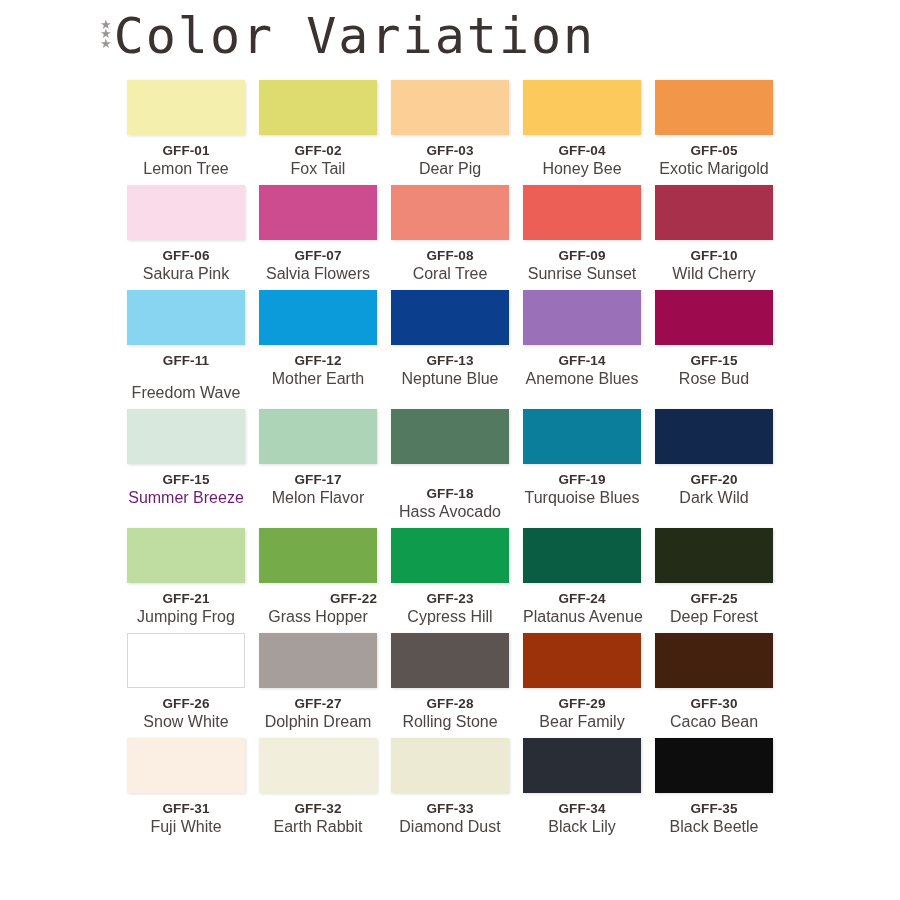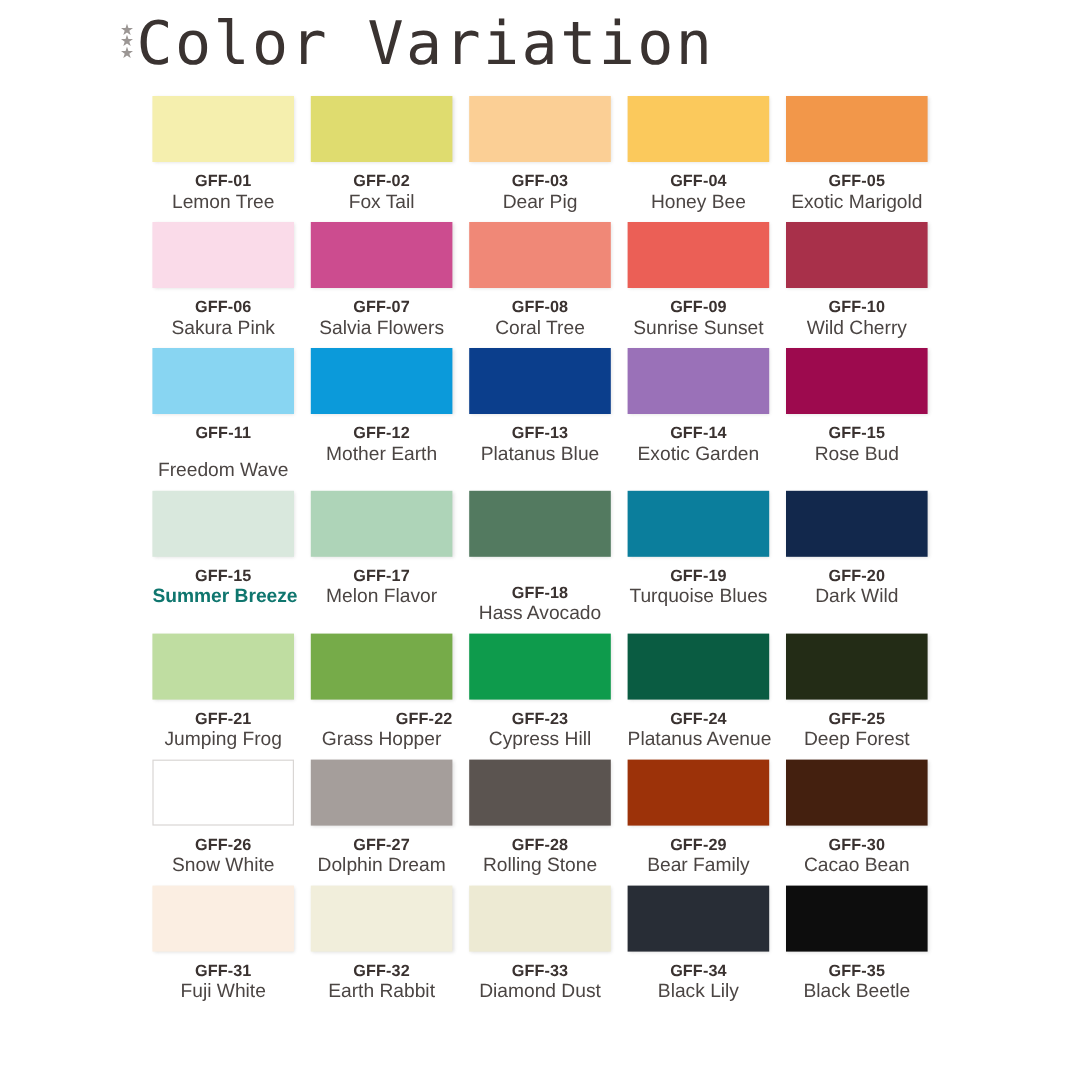--- a/index.html
+++ b/index.html
@@ -169,36 +169,36 @@
         <div class="swatch-name" style="color: rgb(75, 69, 67); margin-top: 16px;">Freedom Wave</div>
       </div>
       <div class="swatch-cell">
         <div class="swatch-chip" style="background: rgb(11, 154, 218);"></div>
         <div class="swatch-code" style="color: rgb(58, 50, 48);">GFF-12</div>
         <div class="swatch-name" style="color: rgb(75, 69, 67);">Mother Earth</div>
       </div>
       <div class="swatch-cell">
         <div class="swatch-chip" style="background: rgb(11, 62, 140);"></div>
         <div class="swatch-code" style="color: rgb(58, 50, 48);">GFF-13</div>
-        <div class="swatch-name" style="color: rgb(75, 69, 67);">Platanus Blue</div>
+        <div class="swatch-name" style="color: rgb(75, 69, 67);">Neptune Blue</div>
       </div>
       <div class="swatch-cell">
         <div class="swatch-chip" style="background: rgb(154, 113, 184);"></div>
         <div class="swatch-code" style="color: rgb(58, 50, 48);">GFF-14</div>
-        <div class="swatch-name" style="color: rgb(75, 69, 67);">Exotic Garden</div>
+        <div class="swatch-name" style="color: rgb(75, 69, 67);">Anemone Blues</div>
       </div>
       <div class="swatch-cell">
         <div class="swatch-chip" style="background: rgb(157, 10, 78);"></div>
         <div class="swatch-code" style="color: rgb(58, 50, 48);">GFF-15</div>
         <div class="swatch-name" style="color: rgb(75, 69, 67);">Rose Bud</div>
       </div>
       <div class="swatch-cell">
         <div class="swatch-chip" style="background: rgb(217, 232, 221);"></div>
         <div class="swatch-code" style="color: rgb(58, 50, 48);">GFF-15</div>
-        <div class="swatch-name" style="color: #0f766e; font-weight: bold;">Summer Breeze</div>
+        <div class="swatch-name" style="color: #701a75;">Summer Breeze</div>
       </div>
       <div class="swatch-cell">
         <div class="swatch-chip" style="background: rgb(174, 212, 184);"></div>
         <div class="swatch-code" style="color: rgb(58, 50, 48);">GFF-17</div>
         <div class="swatch-name" style="color: rgb(75, 69, 67);">Melon Flavor</div>
       </div>
       <div class="swatch-cell">
         <div class="swatch-chip" style="background: rgb(83, 122, 96);"></div>
         <div class="swatch-code" style="color: rgb(58, 50, 48); margin-top: 22px;">GFF-18</div>
         <div class="swatch-name" style="color: rgb(75, 69, 67);">Hass Avocado</div>

